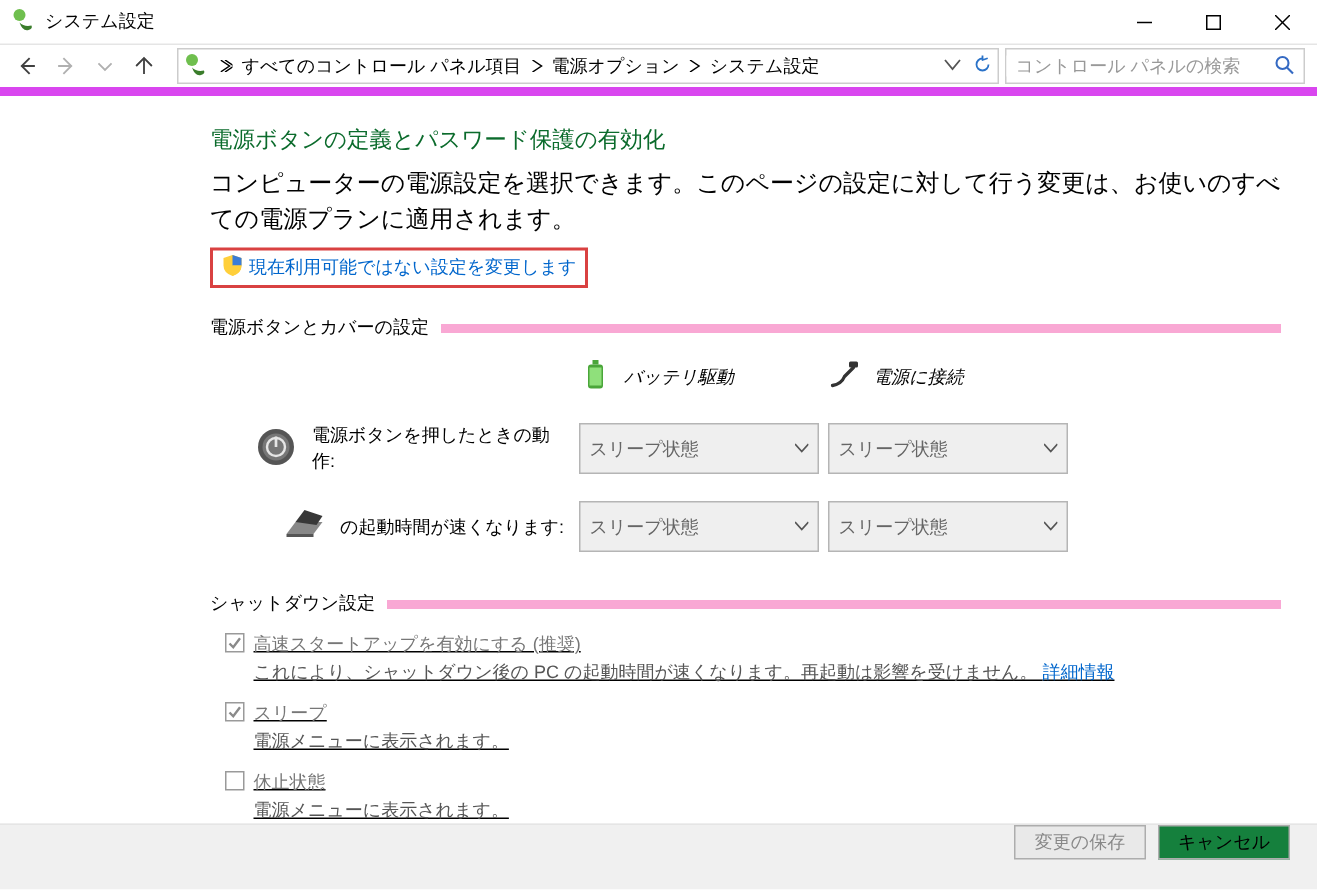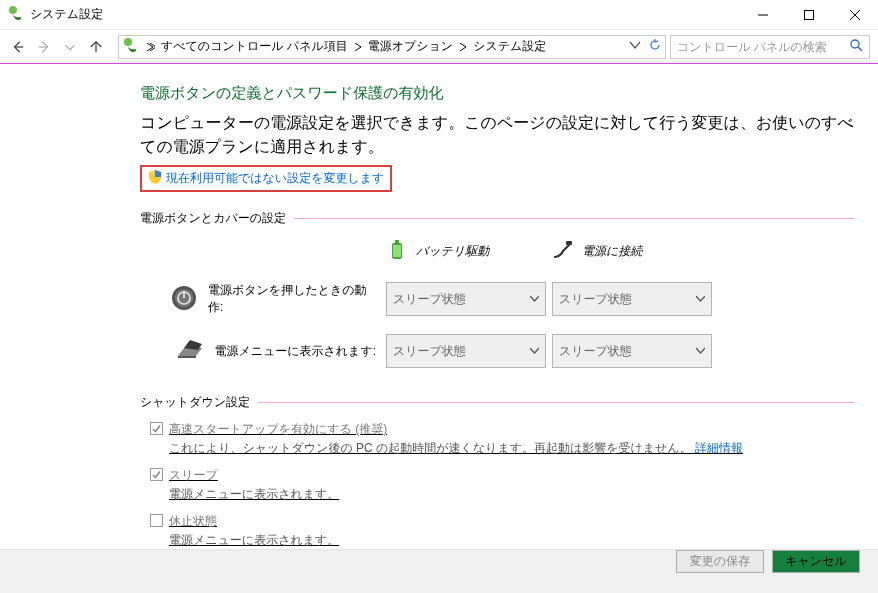--- a/index.html
+++ b/index.html
@@ -7,21 +7,21 @@
 
   
   .titlebar { height: 30px; display: flex; align-items: center; padding-left: 8px; border-bottom: 1px solid #e5e5e5; }
   .titlebar-icon svg { width: 16px; height: 16px; }
   .titlebar-text { margin-left: 6px; }
   .win-controls { margin-left: auto; display: flex; }
   .win-btn { width: 46px; height: 30px; display: flex; align-items: center; justify-content: center; }
   .win-btn svg { width: 10px; height: 10px; }
 
   
-  .navbar { height: 34px; display: flex; align-items: center; border-top: none; border-bottom: 1px solid #d946ef; }
+  .navbar { height: 34px; display: flex; align-items: center; border-top: none; border-bottom: 6px solid #d946ef; }
   .nav-arrows { display: flex; align-items: center; gap: 2px; padding: 0 6px; }
   .nav-arrow { width: 24px; height: 24px; display: flex; align-items: center; justify-content: center; }
   .nav-arrow svg { width: 14px; height: 14px; }
   .nav-arrow.disabled svg { stroke: #b0b0b0; }
   .nav-arrow.enabled svg { stroke: #404040; }
   .addressbar { flex: 1; height: 24px; border: 1px solid #cccccc; display: flex; align-items: center; margin: 0 4px; background: #fff; }
   .addr-icon svg { width: 16px; height: 16px; margin-left: 4px; }
   .breadcrumbs { display: flex; align-items: center; margin-left: 4px; flex: 1; }
   .crumb { padding: 0 2px; }
   .crumb-sep { padding: 0 4px; }
@@ -33,21 +33,21 @@
   .searchbox svg { width: 14px; height: 14px; margin-right: 6px; }
 
   
   .content { padding: 20px 24px 0 140px; }
   .heading { font-size: 15px; color: #0b6b2c; margin-bottom: 8px; }
   .desc { font-size: 16px; line-height: 1.5; }
   .admin-link { display: inline-flex; align-items: center; border: 2px solid #d94141; padding: 3px 6px; margin-top: 6px; justify-content: flex-end; }
   .admin-link .shield svg { width: 14px; height: 14px; margin-right: 4px; }
   .admin-link .link-text { color: #0066cc; }
 
-  fieldset { border: none; border-top: 1px solid #f9a8d4; margin-top: 18px; padding-top: 0; }
+  fieldset { border: none; border-top: 6px solid #f9a8d4; margin-top: 18px; padding-top: 0; }
   legend { font-size: 12px; padding-right: 8px; }
 
   .btn-cover-grid { display: grid; grid-template-columns: 210px 160px 160px; column-gap: 6px; row-gap: 18px; align-items: center; padding: 12px 0 8px 30px; }
   .grid-header { display: flex; align-items: center; gap: 8px; font-size: 12px; font-style: italic; }
   .grid-header svg { width: 22px; height: 22px; }
   .row-label { display: flex; align-items: center; gap: 10px; justify-content: flex-end; padding-right: 4px; }
   .row-label svg { width: 28px; height: 28px; }
   .faux-select { height: 22px; border: 1px solid #b5b5b5; background: #efefef; display: flex; align-items: center; padding: 16px 6px; font-size: 12px; color: #666; }
   .faux-select .sel-arrow { margin-left: auto; }
   .faux-select .sel-arrow svg { width: 9px; height: 9px; }
@@ -217,21 +217,21 @@
               <polyline points="0,2 4.5,7 9,2" fill="none" stroke="#555" stroke-width="1.2"></polyline>
             </svg></span>
         </div>
 
       <div class="row-label">
         <span><svg viewBox="0 0 28 28">
               <path d="M2 20 L20 20 L26 12 L8 12 Z" fill="#888"></path>
               <path d="M8 12 L14 4 L26 8 L22 14" fill="#383838"></path>
               <path d="M2 20 L20 20 L20 22 L2 22 Z" fill="#555"></path>
             </svg></span>
-        <span>電源メニューに表示されます:</span>
+        <span>の起動時間が速くなります:</span>
       </div>
       <div class="faux-select">
           <span>スリープ状態</span>
           <span class="sel-arrow"><svg viewBox="0 0 9 9">
               <polyline points="0,2 4.5,7 9,2" fill="none" stroke="#555" stroke-width="1.2"></polyline>
             </svg></span>
         </div>
       <div class="faux-select">
           <span>スリープ状態</span>
           <span class="sel-arrow"><svg viewBox="0 0 9 9">

